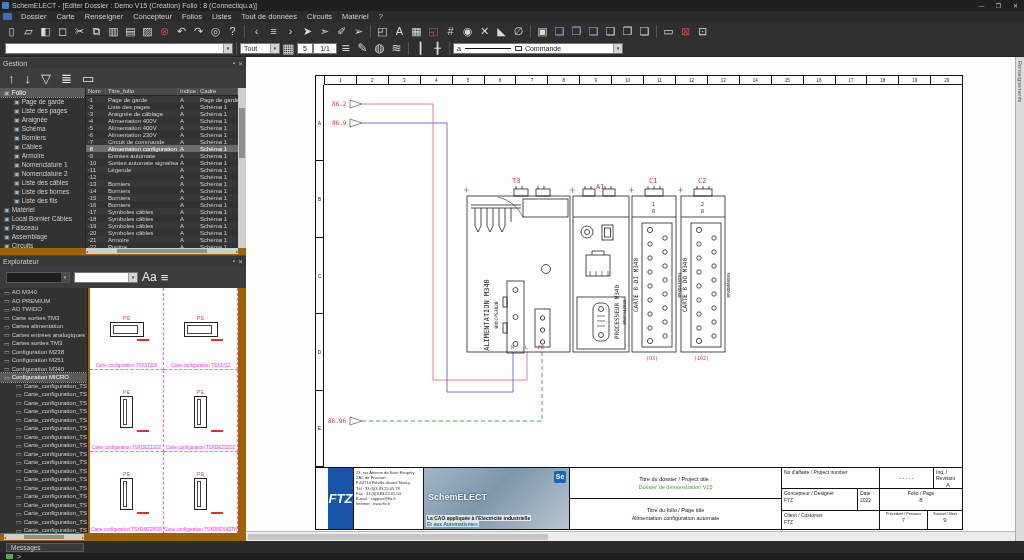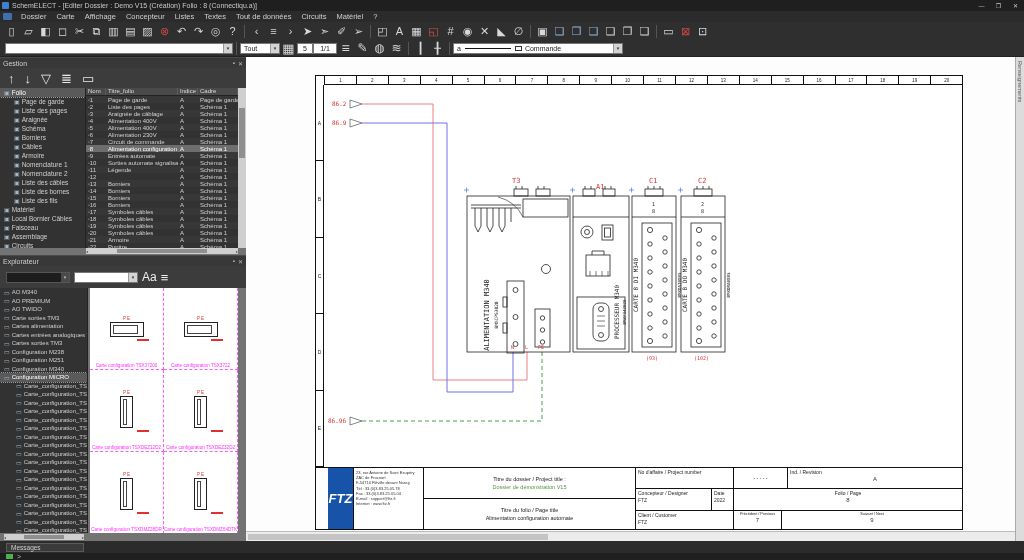--- a/index.html
+++ b/index.html
@@ -1,18 +1,18 @@
 <!DOCTYPE html>
 <html><head>
 <meta charset="utf-8">
 <style>
   * { margin:0; padding:0; box-sizing:border-box; }
   html,body { width:1024px; height:560px; overflow:hidden; background:#262626;
     font-family:"Liberation Sans", sans-serif; }
-  #app { position:relative; width:824px; height:560px; background:#737373; color:#d6d6d6; }
+  #app { position:relative; width:824px; height:560px; background:#a16207; color:#d6d6d6; }
 
   
   #titlebar { position:absolute; left:0; top:0; width:1024px; height:11px;
     background:#1f1f1f; display:flex; align-items:center; font-size:7px; color:#c8c8c8; }
   #app-icon { width:7px; height:7px; background:#3f7fd0; margin:0 3px 0 2px; border-radius:1px; }
   #win-controls { margin-left:auto; display:flex; }
   .win-btn { width:17px; height:11px; display:flex; align-items:center; justify-content:center;
     font-size:6px; color:#cccccc; }
 
   
@@ -175,24 +175,24 @@
         <div class="win-btn">❐</div>
         <div class="win-btn">✕</div>
       </div>
   </div>
 
   <div id="menubar">
     <div id="menu-grip"></div>
 
   <div class="menu-item">Dossier</div>
       <div class="menu-item">Carte</div>
-      <div class="menu-item">Affichage</div>
+      <div class="menu-item">Renseigner</div>
       <div class="menu-item">Concepteur</div>
+      <div class="menu-item">Folios</div>
       <div class="menu-item">Listes</div>
-      <div class="menu-item">Textes</div>
       <div class="menu-item">Tout de données</div>
       <div class="menu-item">Circuits</div>
       <div class="menu-item">Matériel</div>
       <div class="menu-item">?</div>
     </div>
 
   <div id="toolbar1">
 
   <div class="tb-icon">▯</div>
       <div class="tb-icon">▱</div>
@@ -732,20 +732,26 @@
         <div class="tb-cell" id="tb-address">
 
         <div>23, rue Antoine de Saint Exupéry</div>
             <div>ZAC de Frocourt</div>
             <div>F-54710 Fléville devant Nancy</div>
             <div>Tél : 33.(0)3.83.25.05.78</div>
             <div>Fax : 33.(0)3.83.25.05.04</div>
             <div>E-mail : support@ftz.fr</div>
             <div>Internet : www.ftz.fr</div>
           </div>
+        <div class="tb-cell" id="tb-photo">
+          <div id="tb-se-badge">Se</div>
+          <div id="tb-brand">SchemELECT</div>
+          <div id="tb-tagline1">La CAO appliquée à l'Electricité industrielle</div>
+          <div id="tb-tagline2">Et aux Automatismes</div>
+        </div>
         <div class="tb-cell" id="tb-titles">
           <div class="tb-title-row">
             <div class="tb-label">Titre du dossier / Project title :</div>
             <div id="tb-project-title">Dossier de démonstration V15</div>
           </div>
           <div class="tb-title-row">
             <div class="tb-label">Titre du folio / Page title</div>
             <div id="tb-folio-title">Alimentation configuration automate</div>
           </div>
         </div>

